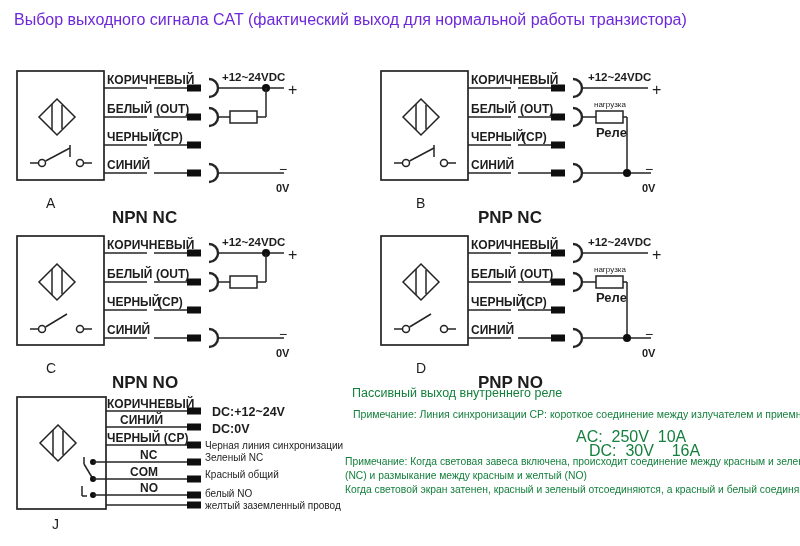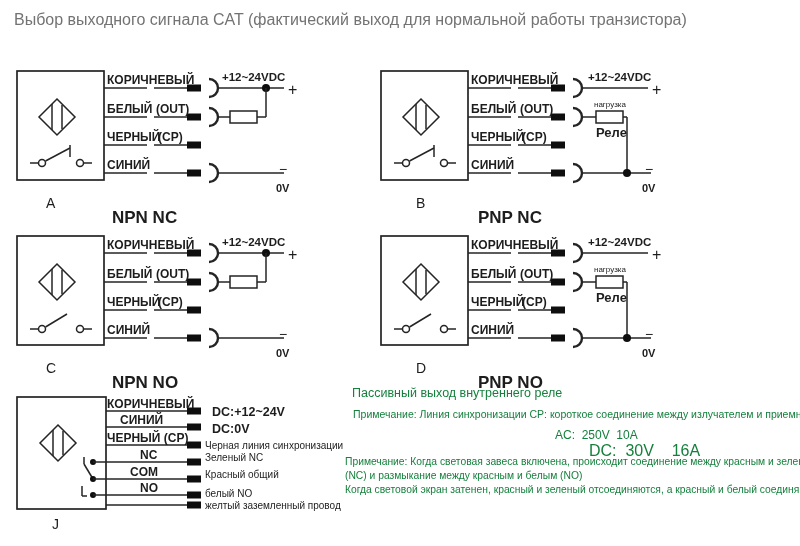--- a/index.html
+++ b/index.html
@@ -1,23 +1,23 @@
 <!DOCTYPE html>
 <html><head>
 <meta charset="utf-8">
 <style>
   html,body{margin:0;padding:0;background:#fff}
   .canvas{position:relative;width:800px;height:546px;background:#ffffff;overflow:hidden;
           font-family:"Liberation Sans",sans-serif;color:#1d1d1d}
-  .title{position:absolute;left:14px;top:11px;font-size:16px;font-weight:400;color:#737373}
+  .title{position:absolute;left:14px;top:11px;font-size:16px;font-weight:400;color:#6d28d9}
   .note{position:absolute;white-space:pre;color:#15803d}
   .n-heading{left:352px;top:386px;font-size:12.5px}
   .n-sync{left:353px;top:408px;font-size:10.5px}
   .n-clabel{left:466px;top:429px;font-size:12.5px}
-  .n-ac{left:555px;top:428px;font-size:12px}
+  .n-ac{left:576px;top:428px;font-size:16px}
   .n-dc{left:589px;top:442px;font-size:16px}
   .n-l1{left:345px;top:456px;font-size:10.3px}
   .n-l2{left:345px;top:470px;font-size:10.3px}
   .n-l3{left:345px;top:484px;font-size:10.3px}
   svg.layer{position:absolute;left:0;top:0}
   svg line,svg path,svg polygon{stroke:#242424;stroke-width:1.5;fill:none}
   svg rect.ln{stroke:#242424;stroke-width:1.5;fill:none}
   svg circle.ln{stroke:#242424;stroke-width:1.5;fill:none}
   svg rect.box{stroke:#242424;stroke-width:1.7;fill:none}
   svg path.arc{stroke-width:2.4}
@@ -305,16 +305,16 @@
       <text x="205" y="509" class="sm">желтый заземленный провод</text>
       <text x="52" y="529" class="id">J</text>
     </g>
   </svg>
 
   <div class="note n-heading">Пассивный выход внутреннего реле</div>
   <div class="note n-sync">Примечание: Линия синхронизации CP: короткое соединение между излучателем и приемником</div>
   <div class="note n-ac">AC:  250V  10A</div>
   <div class="note n-dc">DC:  30V    16A</div>
   <div class="note n-l1">Примечание: Когда световая завеса включена, происходит соединение между красным и зеленым</div>
-  <div class="note n-l2">(NC) и размыкание между красным и белым (NO)</div>
+  <div class="note n-l2">(NC) и размыкание между красным и желтый (NO)</div>
   <div class="note n-l3">Когда световой экран затенен, красный и зеленый отсоединяются, а красный и белый соединяются.</div>
 
 </div>
 
 </body></html>

